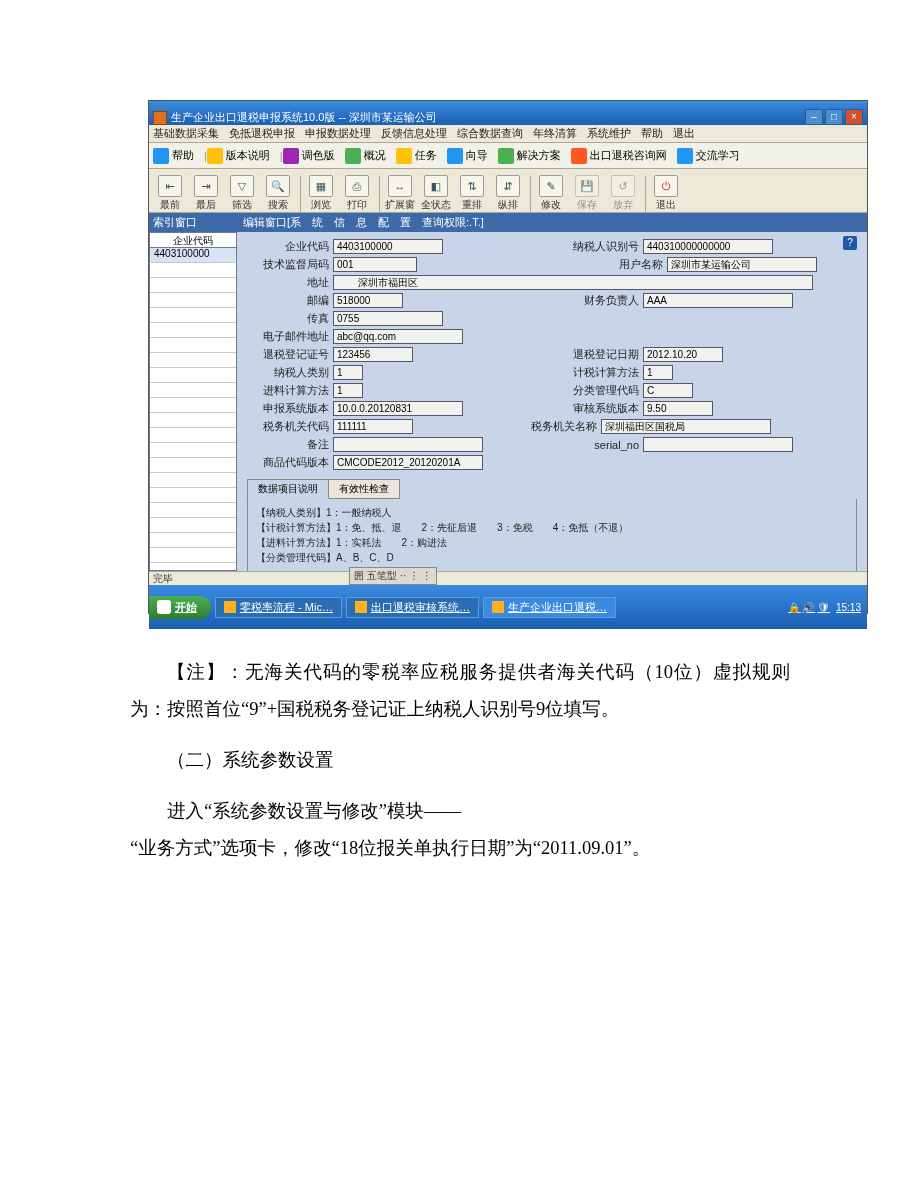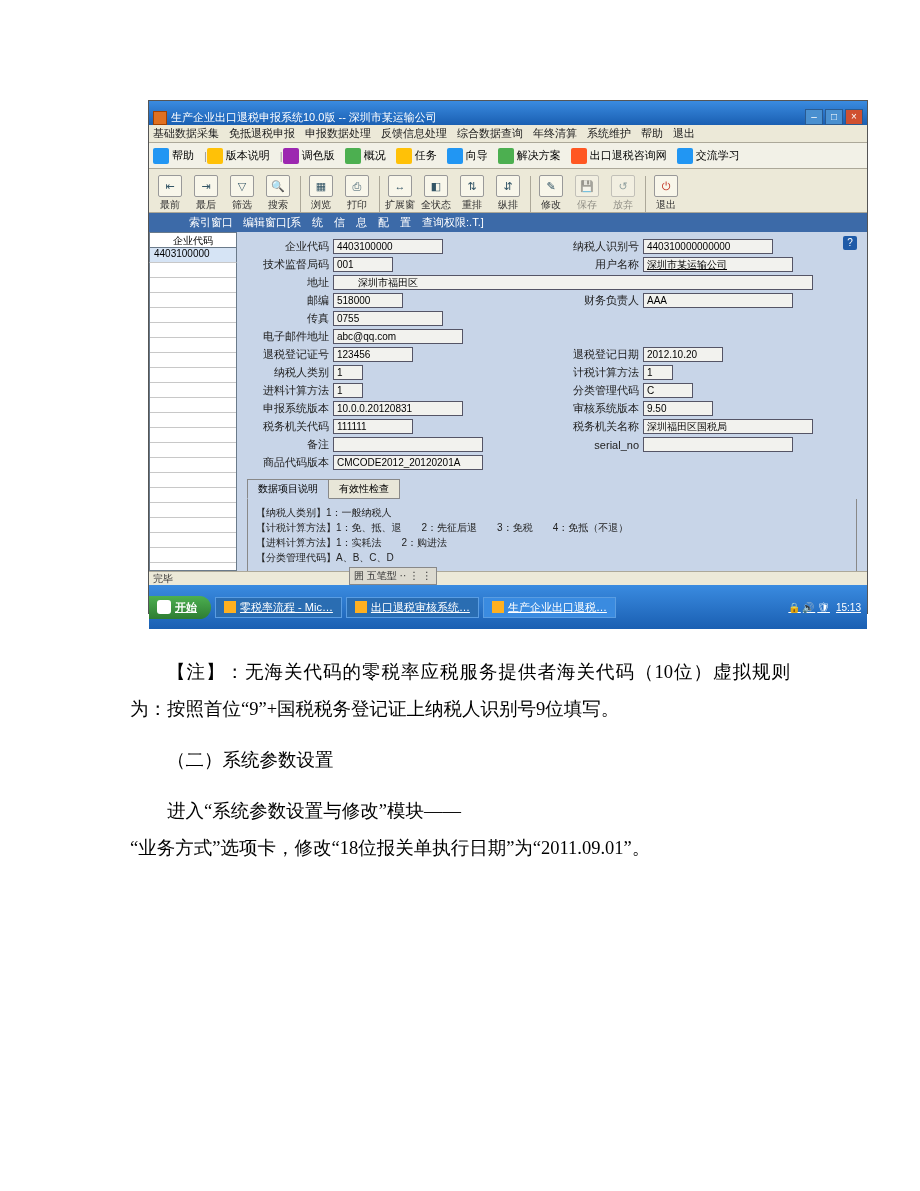--- a/index.html
+++ b/index.html
@@ -14,21 +14,21 @@
   .menu span { margin: 0 6px 0 4px; }
   .tbar { background:#f2f1e7; border-bottom:1px solid #aca899; display:flex; align-items:center; padding:2px 4px; height:26px; font-size:11px; }
   .tbtn { display:flex; align-items:center; margin-right:10px; cursor:default; }
   .tico { width:16px; height:16px; margin-right:3px; display:inline-block; border-radius:2px; }
   .ig { background:#4caf50; } .ib { background:#2196f3; } .iy { background:#ffc107; } .ir { background:#ff5722; } .ip{background:#9c27b0;}
   .tbar2 { display:flex; align-items:flex-end; height:44px; border-bottom:1px solid #aca899; background:#ece9d8; padding:2px 4px 0 4px; }
   .tbtn2 { display:flex; flex-direction:column; align-items:center; font-size:10px; color:#333; width:34px; margin-right:2px; }
   .tico2 { width:24px; height:22px; border:1px solid #999; background:#f8f6ea; border-radius:2px; margin-bottom:1px; display:flex;align-items:center;justify-content:center;font-size:11px;color:#356;}
   .workspace { display:flex; height: calc(100% - 24px - 18px - 26px - 44px - 14px - 28px); }
   .sidebar { width: 88px; background:#8fb3e0; display:flex; flex-direction:column; }
-  .sidehead { font-size:11px; color:#fff; background:#3c6aa8; padding:2px 4px;text-align:right; }
+  .sidehead { font-size:11px; color:#fff; background:#3c6aa8; padding:2px 4px; }
   .sidecol { background:#fff; border:1px solid #6a7a8a; height:16px; font-size:10px; text-align:center; padding-top:1px; }
   .siderow { background:#fff; border-left:1px solid #6a7a8a;border-right:1px solid #6a7a8a;border-bottom:1px solid #c8c8c8; height:15px; font-size:10px; padding-left:4px; }
   .siderow.sel { background:#d6e4f5; }
   .sidefill { flex:1; background:#fff; border:1px solid #6a7a8a; border-top:none; background-image: repeating-linear-gradient(to bottom,#fff,#fff 14px,#c8c8c8 14px,#c8c8c8 15px); }
   .main { flex:1; background:#22c55e; display:flex; flex-direction:column; }
   .mainhead { background:#3c6aa8; color:#fff; font-size:11px; padding:2px 6px; }
   .formwrap { flex:1; padding:6px 10px 4px 10px; position:relative; background:#c8d5e8; overflow:hidden; }
   .frow { display:flex; align-items:center; margin-bottom:1px; height:17px; }
   .lbl { width:86px; text-align:right; font-size:11px; color:#222; padding-right:4px; }
   .lbl2 { width:110px; text-align:right; font-size:11px; color:#222; padding-right:4px; }
@@ -200,23 +200,23 @@
 
           <div class="frow">
               <span class="lbl">企业代码</span>
               <input class="fld" style="width: 110px;" value="4403100000">
               <span class="lbl2" style="width:200px">纳税人识别号</span>
               <input class="fld" style="width: 130px;" value="440310000000000">
             </div>
 
           <div class="frow">
               <span class="lbl">技术监督局码</span>
-              <input class="fld" style="width: 60px;" value="001">
+              <input class="fld" style="width: 84px;" value="001">
               <span class="lbl2" style="width:250px">用户名称</span>
-              <input class="fld" style="width: 150px; text-decoration: underline;" value="深圳市某运输公司">
+              <input class="fld" style="width: 150px;" value="深圳市某运输公司">
             </div>
 
           <div class="frow">
               <span class="lbl">地址</span>
               <input class="fld" style="width: 480px; padding-left: 24px;" value="深圳市福田区">
             </div>
 
           <div class="frow">
               <span class="lbl">邮编</span>
               <input class="fld" style="width: 70px;" value="518000">
@@ -259,21 +259,21 @@
           <div class="frow">
               <span class="lbl">申报系统版本</span>
               <input class="fld" style="width: 130px;" value="10.0.0.20120831">
               <span class="lbl2" style="width:180px">审核系统版本</span>
               <input class="fld" style="width: 70px;" value="9.50">
             </div>
 
           <div class="frow">
               <span class="lbl">税务机关代码</span>
               <input class="fld" style="width: 80px;" value="111111">
-              <span class="lbl2" style="width:230px">税务机关名称</span>
+              <span class="lbl2" style="width:188px">税务机关名称</span>
               <input class="fld" style="width: 170px;" value="深圳福田区国税局">
             </div>
 
           <div class="frow">
               <span class="lbl">备注</span>
               <input class="fld" style="width: 150px;" value="">
               <span class="lbl2" style="width:160px">serial_no</span>
               <input class="fld" style="width: 150px;" value="">
             </div>
 

